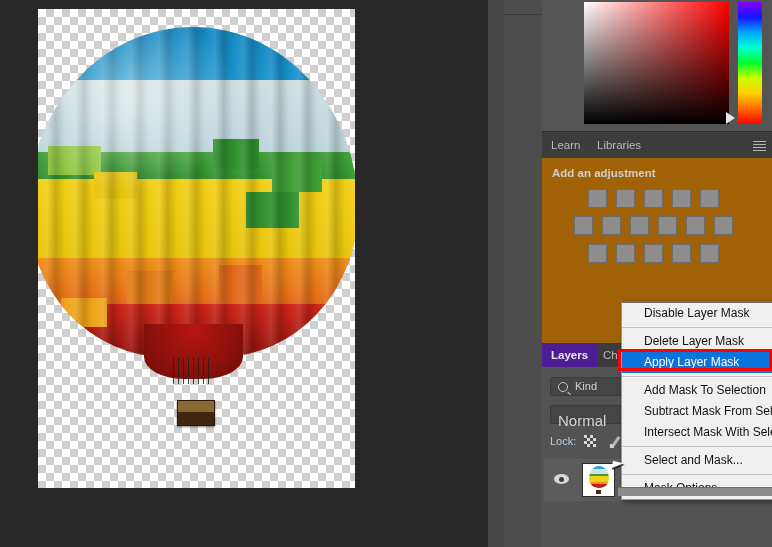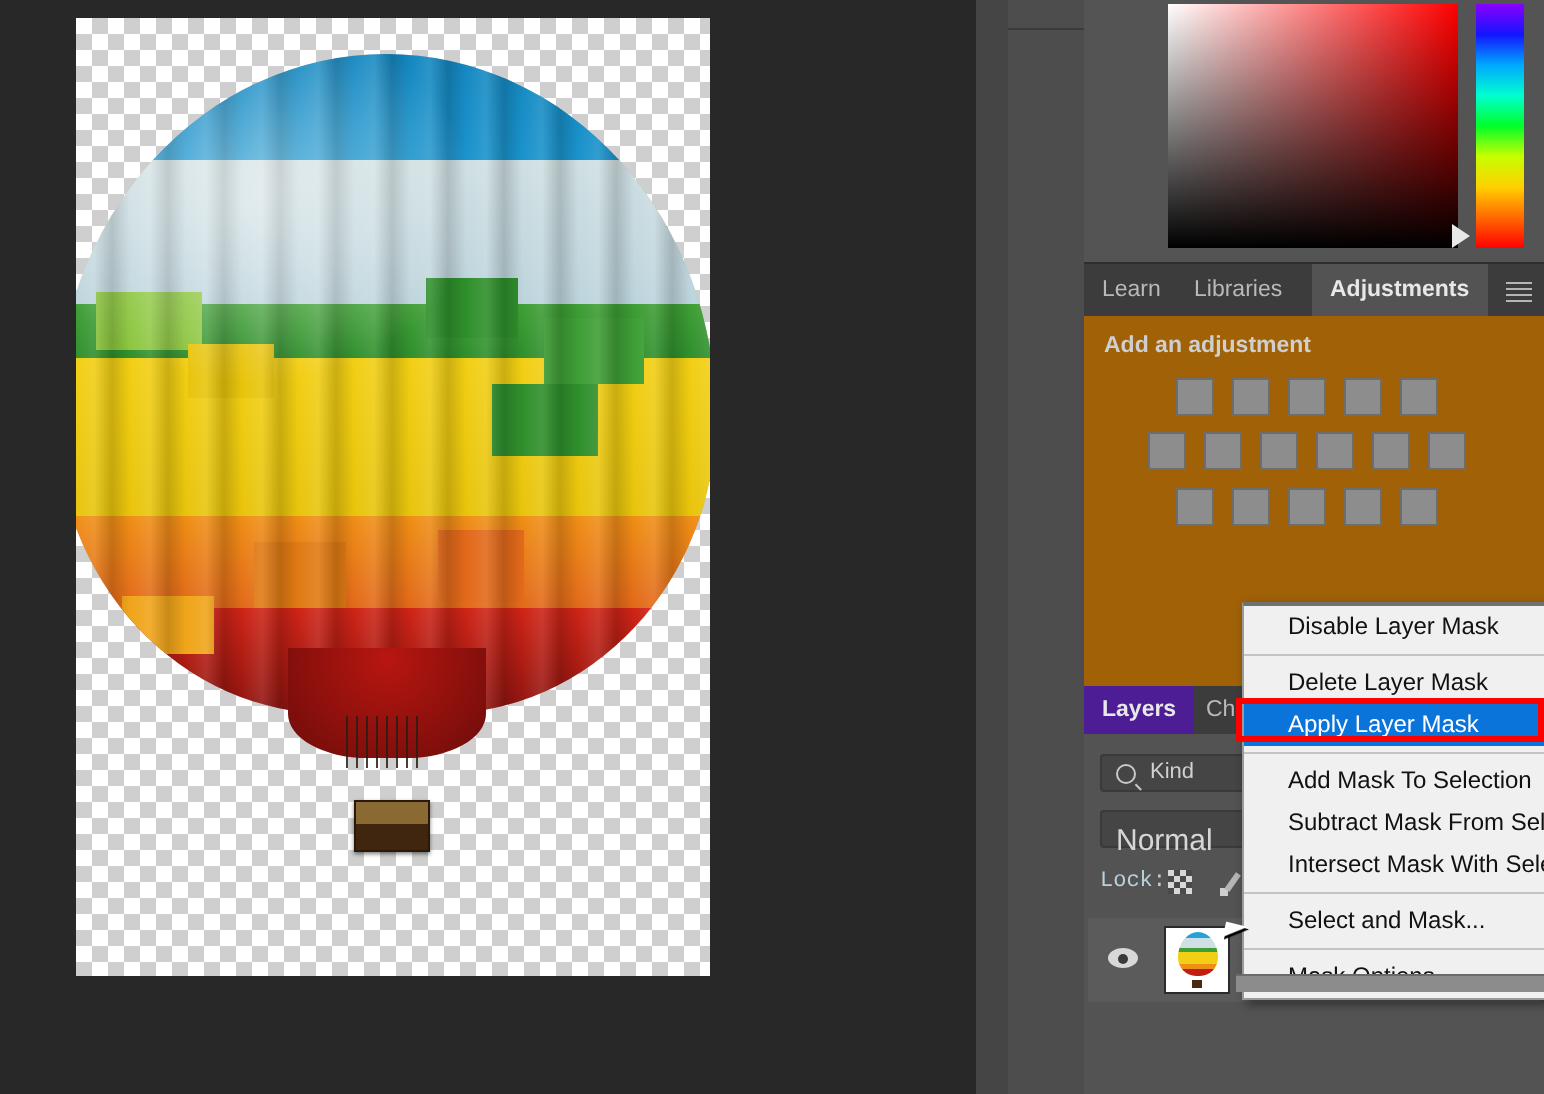--- a/index.html
+++ b/index.html
@@ -98,21 +98,21 @@
   .lbody{position:absolute;left:54px;top:367px;width:230px;height:180px;background:#535353;}
   .kindbar{position:absolute;left:8px;top:10px;width:86px;height:19px;background:#454545;
            border:1px solid #3a3a3a;box-sizing:border-box;border-radius:2px;}
   .kindtxt{position:absolute;left:24px;top:2px;font-size:11px;color:#d0d0d0;}
   .mag{position:absolute;left:7px;top:4px;width:8px;height:8px;border:1.4px solid #c9c9c9;border-radius:50%;}
   .mag:after{content:"";position:absolute;right:-4px;bottom:-3px;width:4px;height:1.4px;background:#c9c9c9;transform:rotate(45deg);}
   .blend{position:absolute;left:8px;top:38px;width:86px;height:19px;background:#454545;
          border:1px solid #3a3a3a;box-sizing:border-box;border-radius:2px;}
   .blendtxt{position:absolute;left:7px;top:6px;font-size:15px;color:#d6d6d6;}
   .lockrow{position:absolute;left:8px;top:66px;height:18px;}
-  .lock-lbl{position:absolute;left:0;top:2px;font-size:11px;color:#b9d0e0;font-family:Liberation Mono, monospace;}
+  .lock-lbl{position:absolute;left:0;top:2px;font-size:11px;color:#b9d0e0;}
   .lk-checker{position:absolute;left:34px;top:2px;width:12px;height:12px;
      background-image:linear-gradient(45deg,#4a4a4a 25%,transparent 25%,transparent 75%,#4a4a4a 75%),
                       linear-gradient(45deg,#4a4a4a 25%,transparent 25%,transparent 75%,#4a4a4a 75%);
      background-size:6px 6px;background-position:0 0,3px 3px;background-color:#d8d8d8;}
   .lk-brush{position:absolute;left:58px;top:1px;width:14px;height:14px;}
   .lk-brush:before{content:"";position:absolute;left:2px;top:10px;width:4px;height:4px;background:#cfcfcf;}
   .lk-brush:after{content:"";position:absolute;left:4px;top:1px;width:2.5px;height:10px;background:#b5b5b5;transform:rotate(35deg);transform-origin:bottom;}
 
   .layerrow{position:absolute;left:2px;top:92px;width:226px;height:42px;background:#5b5b5b;}
   .eye{position:absolute;left:10px;top:15px;width:15px;height:10px;}
@@ -183,21 +183,20 @@
 
     <div class="picker">
       <div class="sq"></div>
       <div class="hue"></div>
       <div class="pick-mark"></div>
     </div>
 
     <div class="tabstrip">
       <div class="tab" style="left:0;">Learn</div>
       <div class="tab" style="left:46px;">Libraries</div>
-      <div class="tab active" style="left:114px;">Adjustments</div>
       <div class="hamb">
           <i></i>
           <i></i>
           <i></i>
           <i></i>
         </div>
     </div>
 
     <div class="adj">
       <div class="adj-title">Add an adjustment</div>

